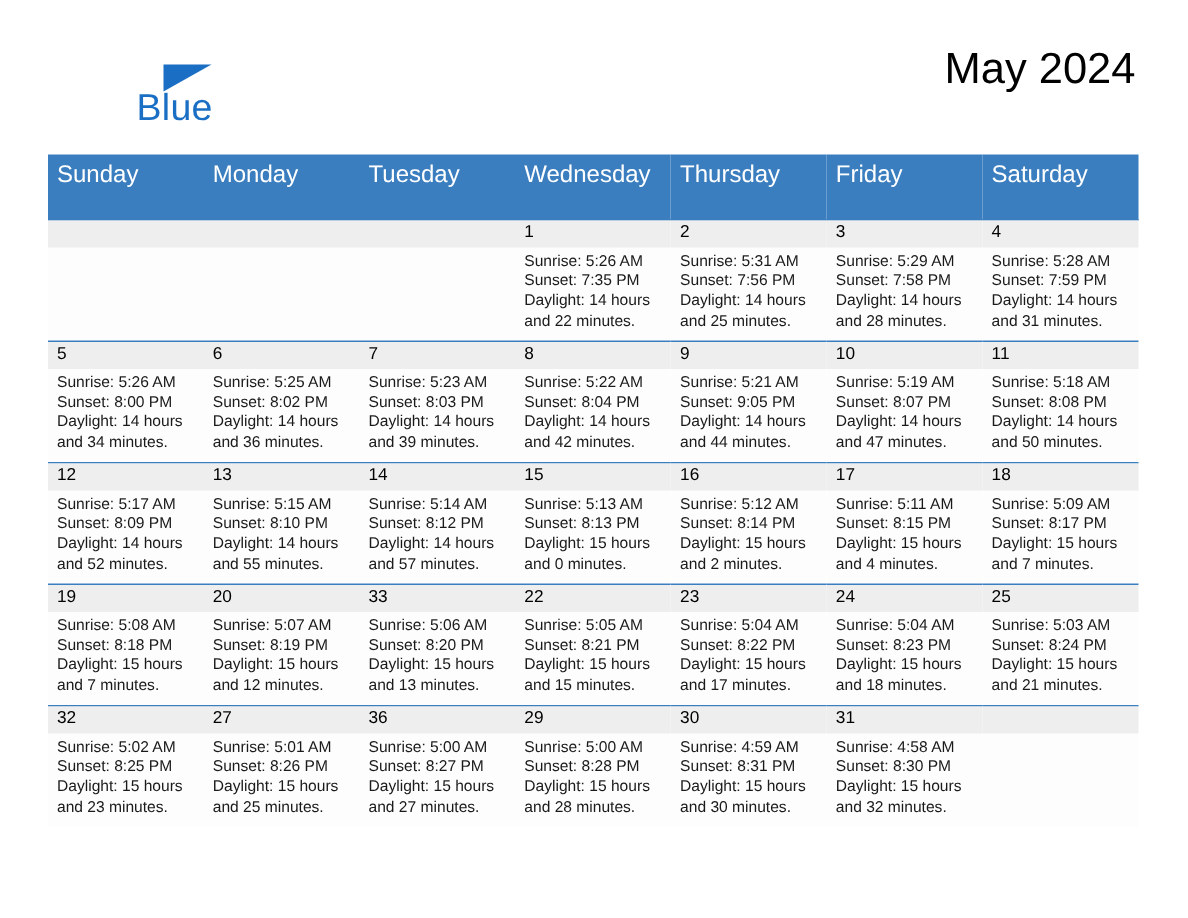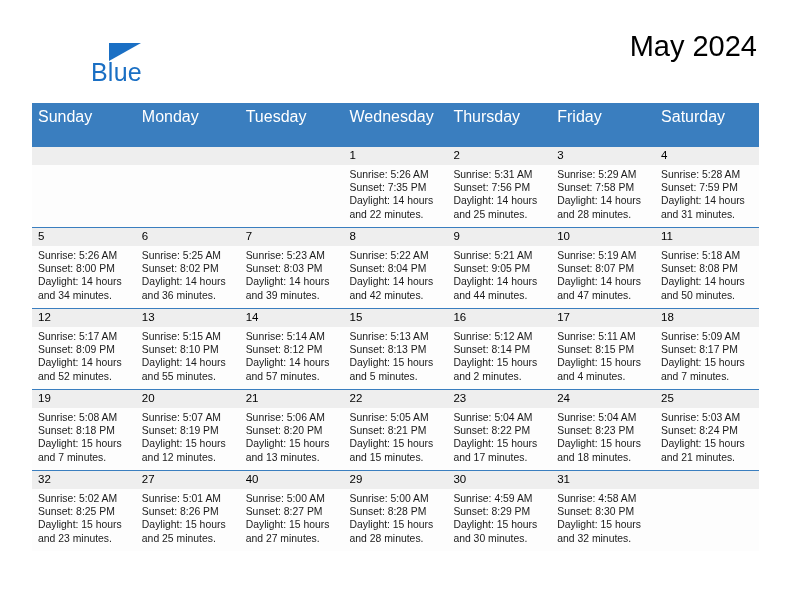--- a/index.html
+++ b/index.html
@@ -340,21 +340,21 @@
               </div>
             </div>
           </td>
           <td>
             <div class="daycell">
               <div class="daynum-strip">15</div>
               <div class="dayinfo">
                 <div>Sunrise: 5:13 AM</div>
                 <div>Sunset: 8:13 PM</div>
                 <div>Daylight: 15 hours</div>
-                <div>and 5 minutes.</div>
+                <div>and 0 minutes.</div>
               </div>
             </div>
           </td>
           <td>
             <div class="daycell">
               <div class="daynum-strip">16</div>
               <div class="dayinfo">
                 <div>Sunrise: 5:12 AM</div>
                 <div>Sunset: 8:14 PM</div>
                 <div>Daylight: 15 hours</div>
@@ -403,21 +403,21 @@
               <div class="dayinfo">
                 <div>Sunrise: 5:07 AM</div>
                 <div>Sunset: 8:19 PM</div>
                 <div>Daylight: 15 hours</div>
                 <div>and 12 minutes.</div>
               </div>
             </div>
           </td>
           <td>
             <div class="daycell">
-              <div class="daynum-strip">21</div>
+              <div class="daynum-strip">33</div>
               <div class="dayinfo">
                 <div>Sunrise: 5:06 AM</div>
                 <div>Sunset: 8:20 PM</div>
                 <div>Daylight: 15 hours</div>
                 <div>and 13 minutes.</div>
               </div>
             </div>
           </td>
           <td>
             <div class="daycell">
@@ -482,21 +482,21 @@
               <div class="dayinfo">
                 <div>Sunrise: 5:01 AM</div>
                 <div>Sunset: 8:26 PM</div>
                 <div>Daylight: 15 hours</div>
                 <div>and 25 minutes.</div>
               </div>
             </div>
           </td>
           <td>
             <div class="daycell">
-              <div class="daynum-strip">40</div>
+              <div class="daynum-strip">36</div>
               <div class="dayinfo">
                 <div>Sunrise: 5:00 AM</div>
                 <div>Sunset: 8:27 PM</div>
                 <div>Daylight: 15 hours</div>
                 <div>and 27 minutes.</div>
               </div>
             </div>
           </td>
           <td>
             <div class="daycell">
@@ -507,21 +507,21 @@
                 <div>Daylight: 15 hours</div>
                 <div>and 28 minutes.</div>
               </div>
             </div>
           </td>
           <td>
             <div class="daycell">
               <div class="daynum-strip">30</div>
               <div class="dayinfo">
                 <div>Sunrise: 4:59 AM</div>
-                <div>Sunset: 8:29 PM</div>
+                <div>Sunset: 8:31 PM</div>
                 <div>Daylight: 15 hours</div>
                 <div>and 30 minutes.</div>
               </div>
             </div>
           </td>
           <td>
             <div class="daycell">
               <div class="daynum-strip">31</div>
               <div class="dayinfo">
                 <div>Sunrise: 4:58 AM</div>

